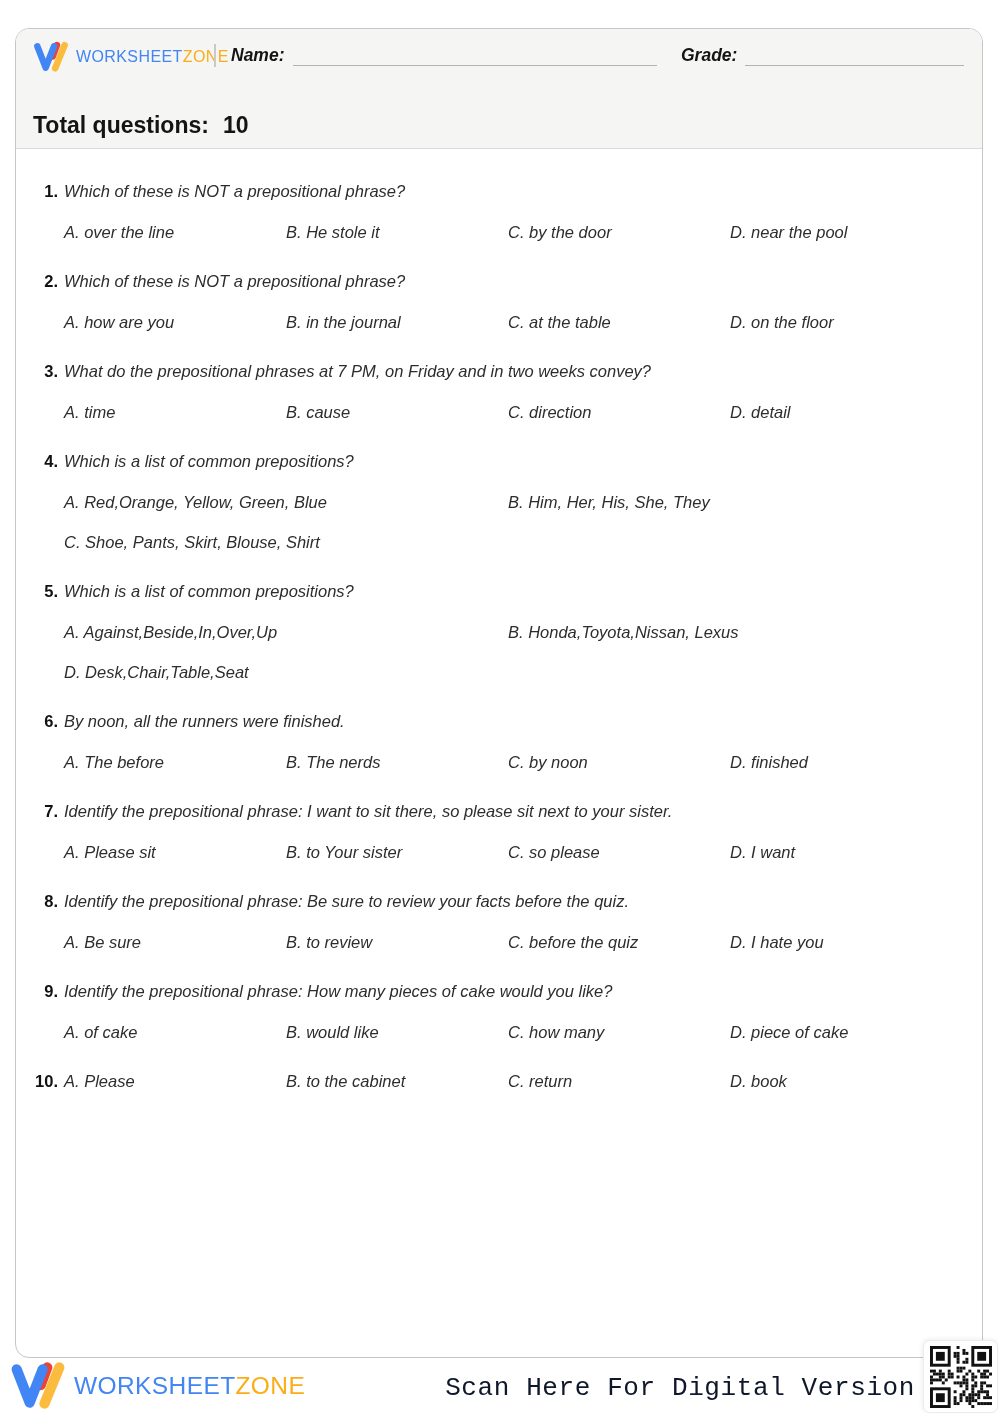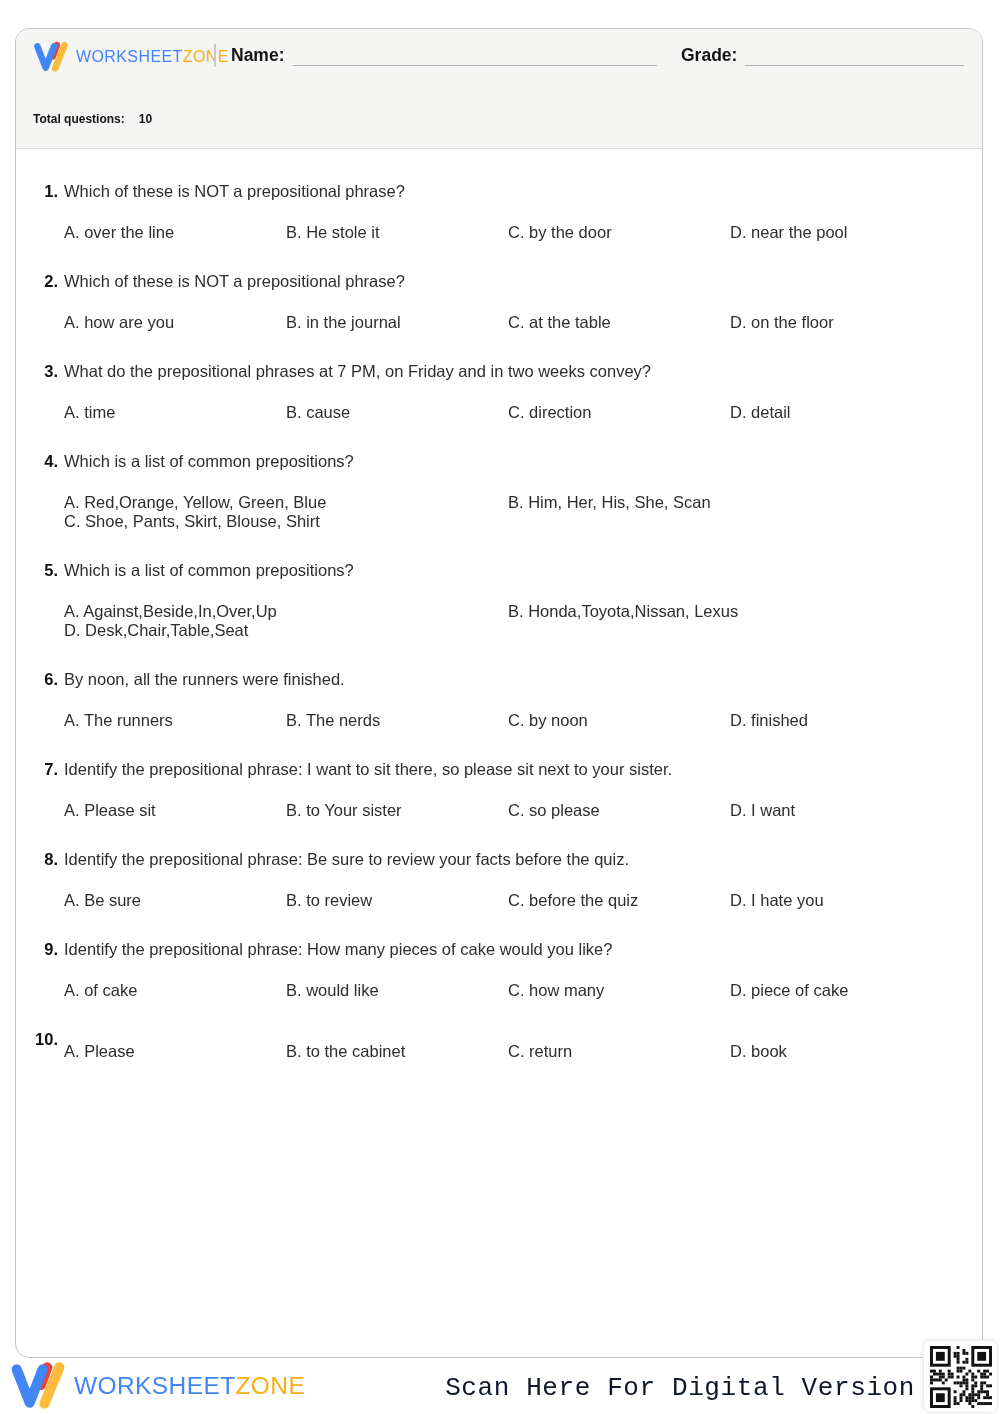--- a/index.html
+++ b/index.html
@@ -23,38 +23,38 @@
   }
   .card-header{
     position:relative;height:119px;background:#f5f5f4;border-bottom:1px solid #dadada;
   }
   .brand{position:absolute;left:17px;top:12px;display:flex;align-items:center;gap:7px;}
   .brand svg{display:block;}
   .wordmark{font-weight:normal;font-size:16px;letter-spacing:.4px;line-height:1;}
   .wordmark .wm-blue{color:var(--brand-blue);}
   .wordmark .wm-orange{color:var(--brand-orange);}
   .header-vdivider{position:absolute;left:198px;top:15px;width:1.5px;height:23px;background:#c9c9c9;}
-  .field{position:absolute;top:16px;display:flex;align-items:flex-end;}
+  .field{position:absolute;top:16px;display:flex;align-items:flex-end;font-style:italic;}
   .field-label{font-weight:bold;font-size:17.5px;color:#141414;line-height:1.2;}
   .field-line{flex:1;border-bottom:1.5px solid #b3b3b3;margin-left:8px;height:16px;}
   .field.name{left:215px;width:426px;}
   .field.grade{left:665px;width:283px;justify-content:space-between;}
-  .total-row{position:absolute;left:17px;top:83px;font-size:12px;font-weight:bold;color:#141414;}
+  .total-row{position:absolute;left:17px;top:83px;font-size:23px;font-weight:bold;color:#141414;}
   .total-row .total-value{margin-left:14px;}
   .questions{padding:33px 26px 0 4px;}
   .question{display:flex;margin-bottom:30px;}
   .q-num{
     flex:none;width:38px;margin-right:6px;text-align:right;
     font-weight:bold;font-size:16.5px;line-height:19px;color:var(--ink-strong);
   }
-  .q-body{flex:1;min-width:0;}
+  .q-body{flex:1;min-width:0;font-style:italic;}
   .q-text{font-size:16.5px;line-height:19px;color:var(--ink);margin-bottom:22px;}
   .options{
-    display:grid;grid-template-columns:222px 222px 222px 1fr;
-    font-size:16.5px;line-height:19px;color:var(--ink);margin-top:12px;
+    display:grid;grid-template-columns:222px 222px 222px 1fr;row-gap:21px;
+    font-size:16.5px;line-height:19px;color:var(--ink);
   }
   .options.cols2{grid-template-columns:444px 1fr;}
   .option{white-space:nowrap;}
   .footer-logo{position:absolute;left:10px;bottom:3px;display:flex;align-items:center;gap:8px;}
   .footer-logo .wordmark{font-size:24.5px;letter-spacing:.4px;}
   .scan-text{
     position:absolute;right:85px;bottom:11px;
     font-size:26px;color:#0f172a;letter-spacing:.6px;font-weight:400;font-family:Liberation Mono, monospace;
   }
   .qr-card{
@@ -139,21 +139,21 @@
         </div>
       </div>
     </div>
 
     <div class="question">
       <div class="q-num">4.</div>
       <div class="q-body">
         <div class="q-text">Which is a list of common prepositions?</div>
         <div class="options cols2">
           <span class="option">A. Red,Orange, Yellow, Green, Blue</span>
-          <span class="option">B. Him, Her, His, She, Scan</span>
+          <span class="option">B. Him, Her, His, She, They</span>
           <span class="option">C. Shoe, Pants, Skirt, Blouse, Shirt</span>
         </div>
       </div>
     </div>
 
     <div class="question">
       <div class="q-num">5.</div>
       <div class="q-body">
         <div class="q-text">Which is a list of common prepositions?</div>
         <div class="options cols2">
@@ -162,21 +162,21 @@
           <span class="option">D. Desk,Chair,Table,Seat</span>
         </div>
       </div>
     </div>
 
     <div class="question">
       <div class="q-num">6.</div>
       <div class="q-body">
         <div class="q-text">By noon, all the runners were finished.</div>
         <div class="options">
-          <span class="option">A. The runners</span>
+          <span class="option">A. The before</span>
           <span class="option">B. The nerds</span>
           <span class="option">C. by noon</span>
           <span class="option">D. finished</span>
         </div>
       </div>
     </div>
 
     <div class="question">
       <div class="q-num">7.</div>
       <div class="q-body">

